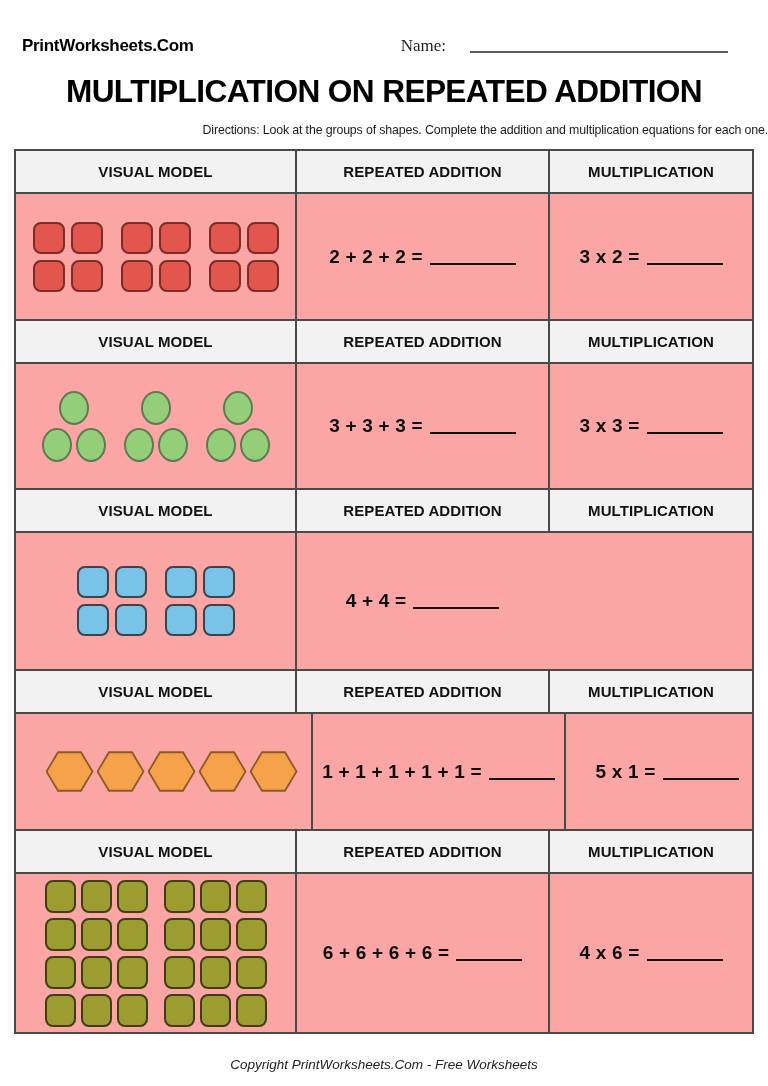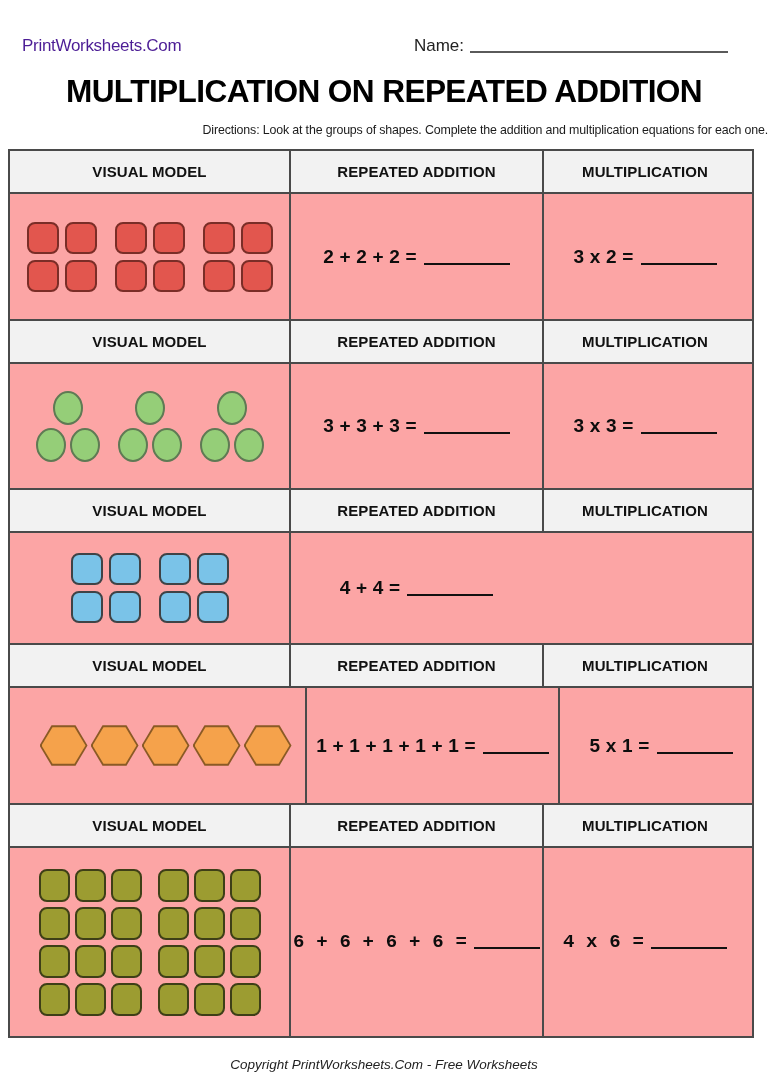--- a/index.html
+++ b/index.html
@@ -22,30 +22,31 @@
   
   .topbar {
     display: flex;
     align-items: flex-end;
     justify-content: space-between;
     padding: 28px 22px 0 22px;
     height: 56px;
   }
   .brand {
     font-size: 17px;
-    font-weight: normal;
+    font-weight: bold;
     letter-spacing: -0.3px;
-    color: #4c1d95;
+    color: #000000;
     white-space: nowrap;
   }
   .namefield {
     display: flex;
     align-items: flex-end;
-    gap: 6px;
+    gap: 24px;
     margin-right: 18px;
+    font-family: Liberation Serif, serif;
   }
   .namelabel {
     font-size: 17px;
     color: #222;
     white-space: nowrap;
   }
   .nameline {
     width: 258px;
     height: 0;
     border-bottom: 2px solid #5a5a5a;
@@ -65,21 +66,21 @@
   .directions {
     text-align: right;
     font-size: 12.4px;
     color: #1b1b1b;
     margin-top: 13px;
     letter-spacing: -0.15px;
   }
 
   
   .sheet {
-    margin: 12px 14px 0 8px;
+    margin: 12px 14px 0 14px;
     border: 2px solid #4a4a4a;
     border-bottom: none;
   }
   .row-block { display: block; }
   .hdr-row, .body-row {
     display: flex;
     width: 100%;
   }
   .hdr-row {
     background: #f2f2f2;
@@ -169,23 +170,23 @@
   .hex-wrap .hex-inner {
     position: absolute; inset: 2px;
     background: #f5a24b;
     clip-path: polygon(25% 2%, 75% 2%, 100% 50%, 75% 98%, 25% 98%, 0% 50%);
   }
   .hexrow { display: flex; gap: 3px; align-items: center; justify-content: center; }
 
   
   .bh1 { height: 127px; }
   .bh2 { height: 126px; }
-  .bh3 { height: 112px; }
+  .bh3 { height: 138px; }
   .bh4 { height: 117px; padding-left: 16px; }
-  .bh5 { height: 190px; font-family: Liberation Mono, monospace; }
+  .bh5 { height: 160px; }
 
   
   .olive-wrap { display: flex; gap: 16px; }
   .olive-col { display: flex; flex-direction: column; gap: 5px; }
   .olive-col .grow { gap: 5px; }
   .sq.olive { width: 31px; height: 33px; }
 
   
   .footer {
     position: absolute;

